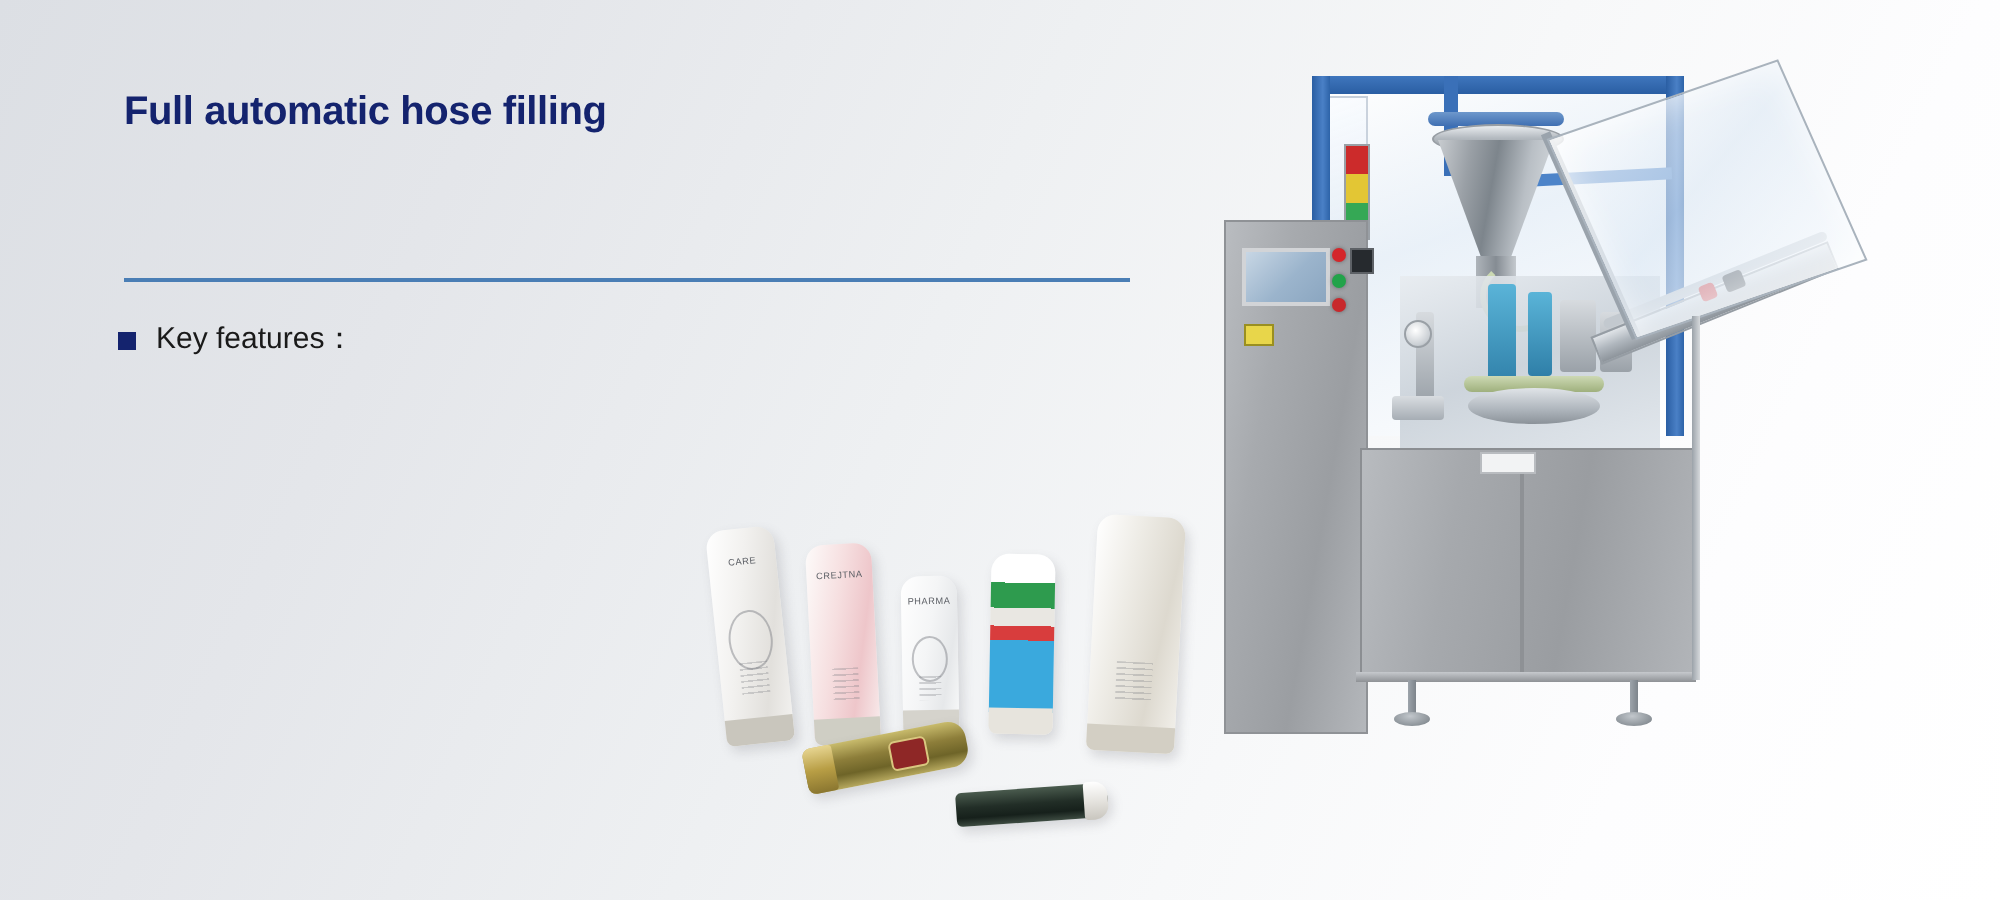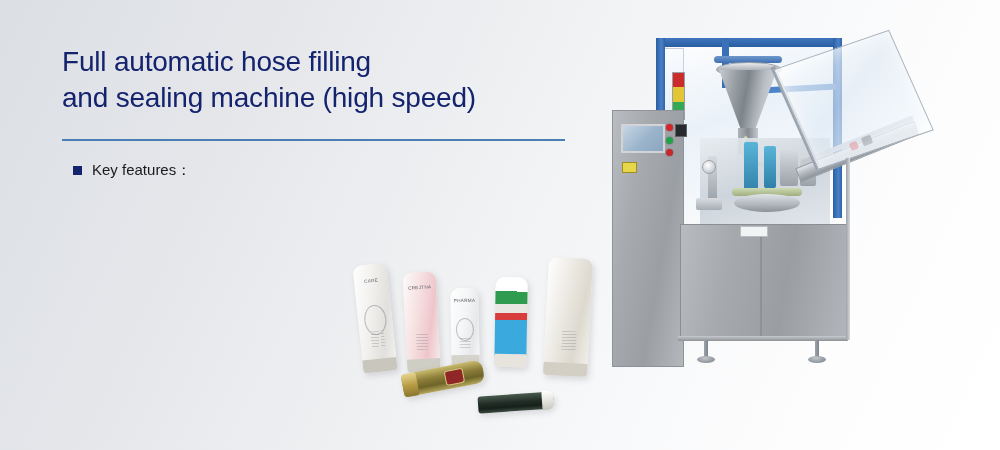--- a/index.html
+++ b/index.html
@@ -23,41 +23,41 @@
 
   
   .text-col {
     position: absolute;
     left: 62px;
     top: 44px;
     width: 520px;
   }
   .headline {
     color: #14236e;
-    font-size: 28px;
+    font-size: 20px;
     line-height: 1.28;
-    font-weight: normal;
+    font-weight: bold;
     letter-spacing: -0.2px;
     margin: 0;
     white-space: nowrap;
   }
   .headline .ln { display: block; }
 
   .divider {
     position: absolute;
     left: 62px;
     top: 139px;
     width: 503px;
     height: 2px;
     background: #4a7eb5;
   }
 
   .feature-block {
     position: absolute;
-    left: 73px;
+    left: 59px;
     width: 530px;
   }
   #feature-0 { top: 160px; }
   #feature-1 { top: 278px; width: 300px; }
 
   .feat-head {
     display: flex;
     align-items: flex-start;
     gap: 10px;
   }
@@ -448,21 +448,20 @@
   }
 </style>
 </head>
 <body>
 
 <div id="banner">
 
   <div class="text-col">
     <h1 class="headline">
       <span class="ln">Full automatic hose filling</span>
-      <span class="ln">and sealing machine (high speed)</span>
     </h1>
   </div>
 
   <div class="divider"></div>
 
   <div class="feature-block" id="feature-0">
     <div class="feat-head">
       <span class="bullet-square"></span>
       <span class="feat-title">Key features：</span>
     </div>

